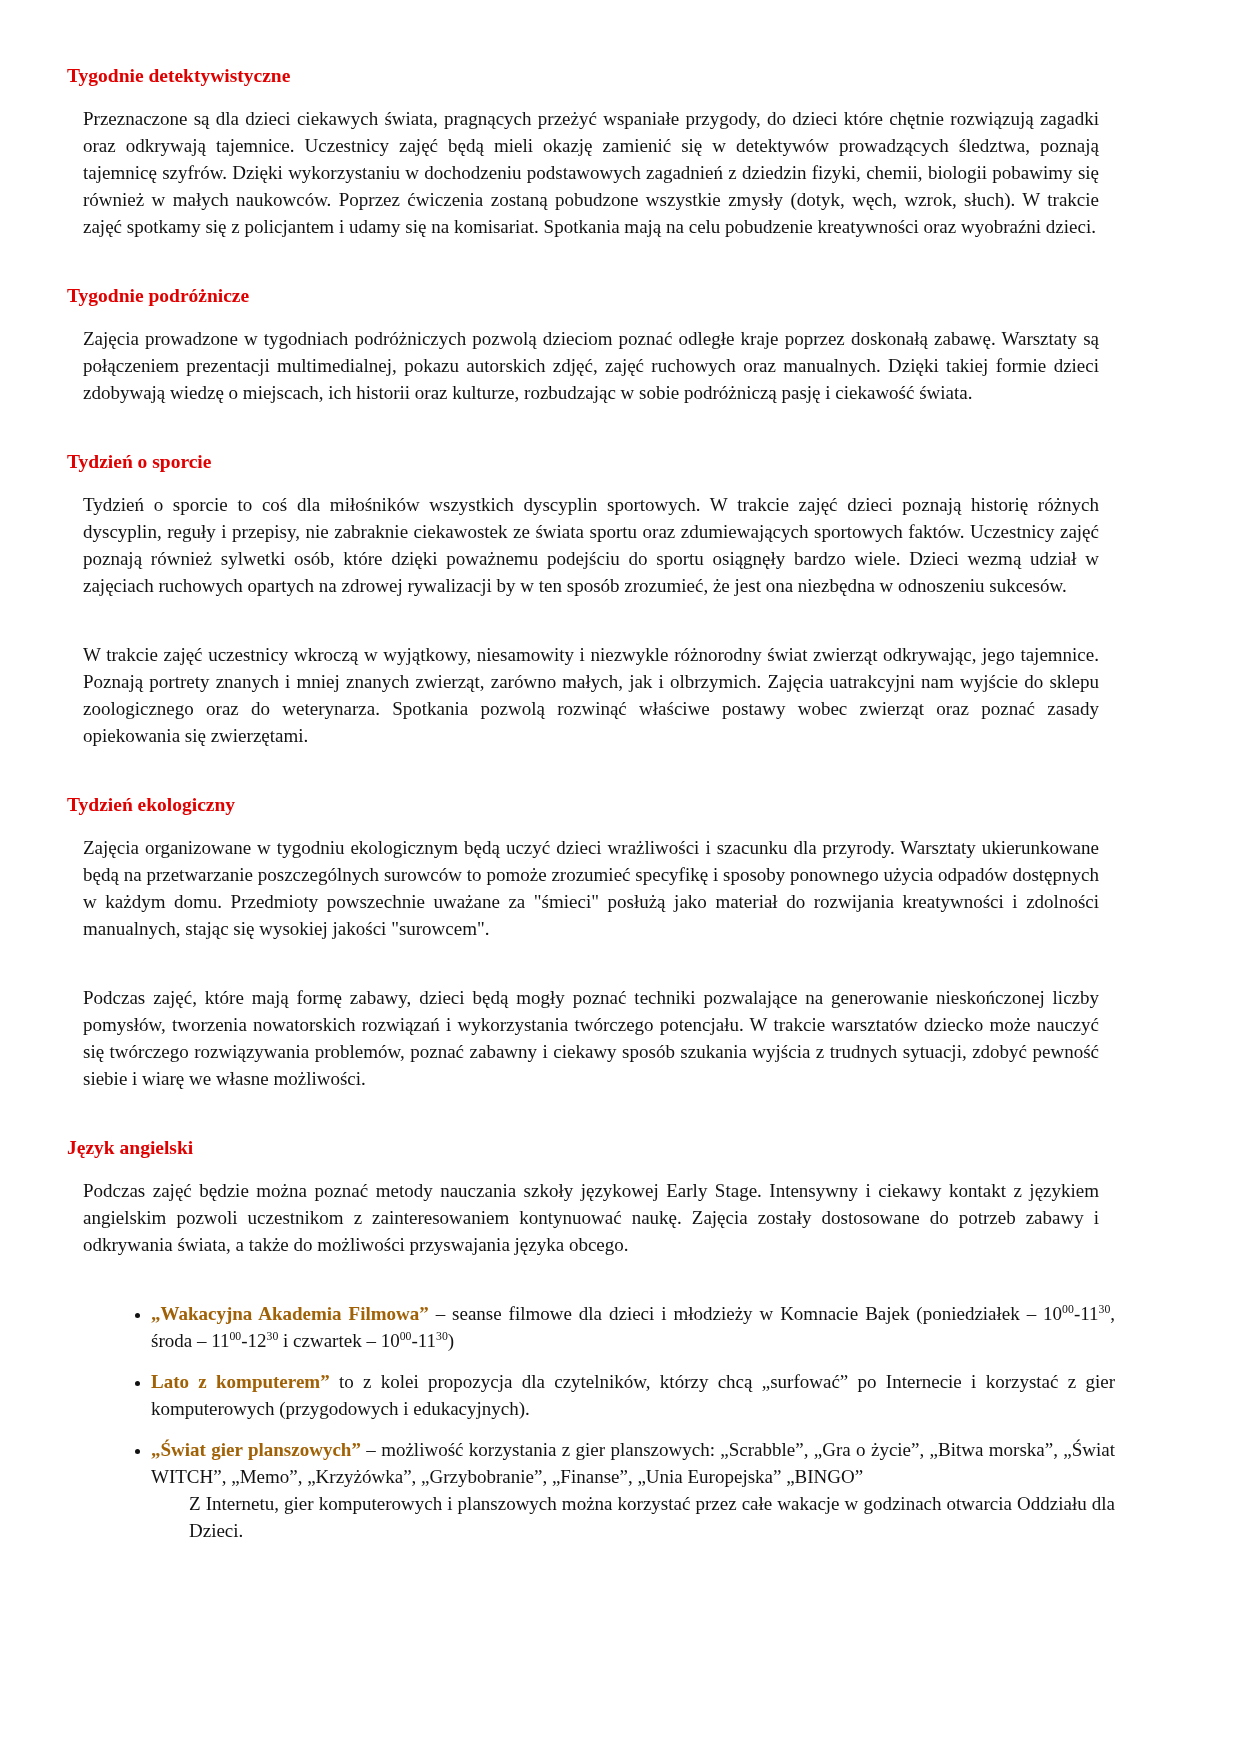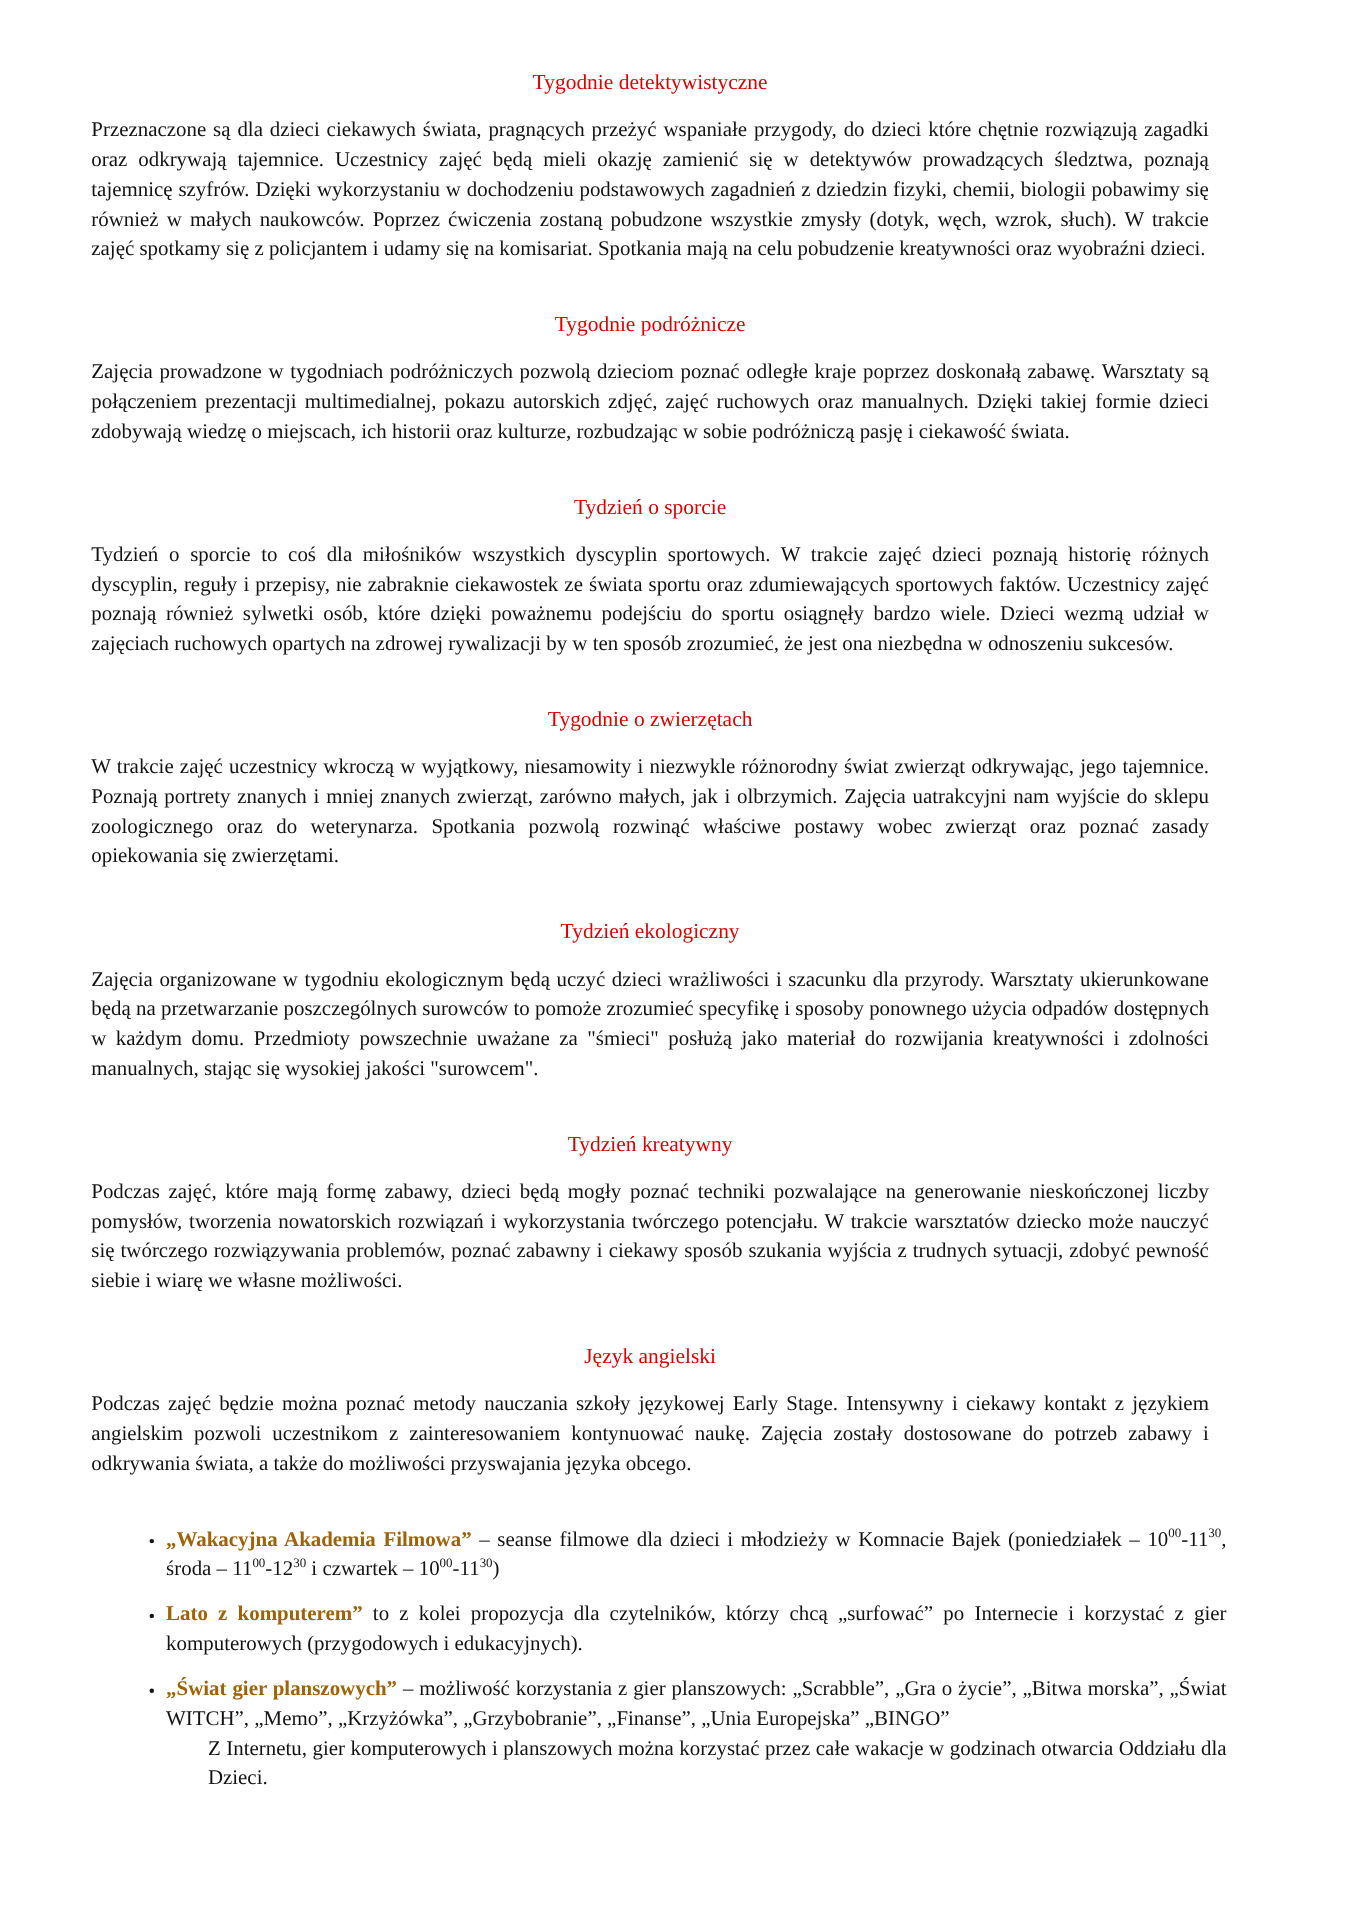--- a/index.html
+++ b/index.html
@@ -18,25 +18,24 @@
     font-size: 19px;
     line-height: 27px;
     color: #121212;
     overflow: hidden;
   }
   .section {
     margin: 0 0 42px 0;
   }
   .section-heading {
     color: #e00000;
-    font-weight: normal;
+    font-weight: bold;
     font-size: 19.5px;
     line-height: 27px;
     margin: 0;
-    text-align: center;
   }
   .section-body {
     margin: 16px;
     text-align: justify;
   }
   .extras-intro {
     margin: 46px 0 10px 0;
     text-align: left;
   }
   ul.extras-list {
@@ -80,31 +79,29 @@
     <h3 class="section-heading">Tygodnie podróżnicze</h3>
     <p class="section-body">Zajęcia prowadzone w tygodniach podróżniczych pozwolą dzieciom poznać odległe kraje poprzez doskonałą zabawę. Warsztaty są połączeniem prezentacji multimedialnej, pokazu autorskich zdjęć, zajęć ruchowych oraz manualnych. Dzięki takiej formie dzieci zdobywają wiedzę o miejscach, ich historii oraz kulturze, rozbudzając w sobie podróżniczą pasję i ciekawość świata.</p>
   </div>
 
   <div class="section">
     <h3 class="section-heading">Tydzień o sporcie</h3>
     <p class="section-body">Tydzień o sporcie to coś dla miłośników wszystkich dyscyplin sportowych. W trakcie zajęć dzieci poznają historię różnych dyscyplin, reguły i przepisy, nie zabraknie ciekawostek ze świata sportu oraz zdumiewających sportowych faktów. Uczestnicy zajęć poznają również sylwetki osób, które dzięki poważnemu podejściu do sportu osiągnęły bardzo wiele. Dzieci wezmą udział w zajęciach ruchowych opartych na zdrowej rywalizacji by w ten sposób zrozumieć, że jest ona niezbędna w odnoszeniu sukcesów.</p>
   </div>
 
   <div class="section">
-    <h3 class="section-heading">Tygodnie o zwierzętach</h3>
     <p class="section-body">W trakcie zajęć uczestnicy wkroczą w wyjątkowy, niesamowity i niezwykle różnorodny świat zwierząt odkrywając, jego tajemnice. Poznają portrety znanych i mniej znanych zwierząt, zarówno małych, jak i olbrzymich. Zajęcia uatrakcyjni nam wyjście do sklepu zoologicznego oraz do weterynarza. Spotkania pozwolą rozwinąć właściwe postawy wobec zwierząt oraz poznać zasady opiekowania się zwierzętami.</p>
   </div>
 
   <div class="section">
     <h3 class="section-heading">Tydzień ekologiczny</h3>
     <p class="section-body">Zajęcia organizowane w tygodniu ekologicznym będą uczyć dzieci wrażliwości i szacunku dla przyrody. Warsztaty ukierunkowane będą na przetwarzanie poszczególnych surowców to pomoże zrozumieć specyfikę i sposoby ponownego użycia odpadów dostępnych w każdym domu. Przedmioty powszechnie uważane za "śmieci" posłużą jako materiał do rozwijania kreatywności i zdolności manualnych, stając się wysokiej jakości "surowcem".</p>
   </div>
 
   <div class="section">
-    <h3 class="section-heading">Tydzień kreatywny</h3>
     <p class="section-body">Podczas zajęć, które mają formę zabawy, dzieci będą mogły poznać techniki pozwalające na generowanie nieskończonej liczby pomysłów, tworzenia nowatorskich rozwiązań i wykorzystania twórczego potencjału. W trakcie warsztatów dziecko może nauczyć się twórczego rozwiązywania problemów, poznać zabawny i ciekawy sposób szukania wyjścia z trudnych sytuacji, zdobyć pewność siebie i wiarę we własne możliwości.</p>
   </div>
 
   <div class="section">
     <h3 class="section-heading">Język angielski</h3>
     <p class="section-body">Podczas zajęć będzie można poznać metody nauczania szkoły językowej Early Stage. Intensywny i ciekawy kontakt z językiem angielskim pozwoli uczestnikom z zainteresowaniem kontynuować naukę. Zajęcia zostały dostosowane do potrzeb zabawy i odkrywania świata, a także do możliwości przyswajania języka obcego.</p>
   </div>
 
 
   <ul class="extras-list">

